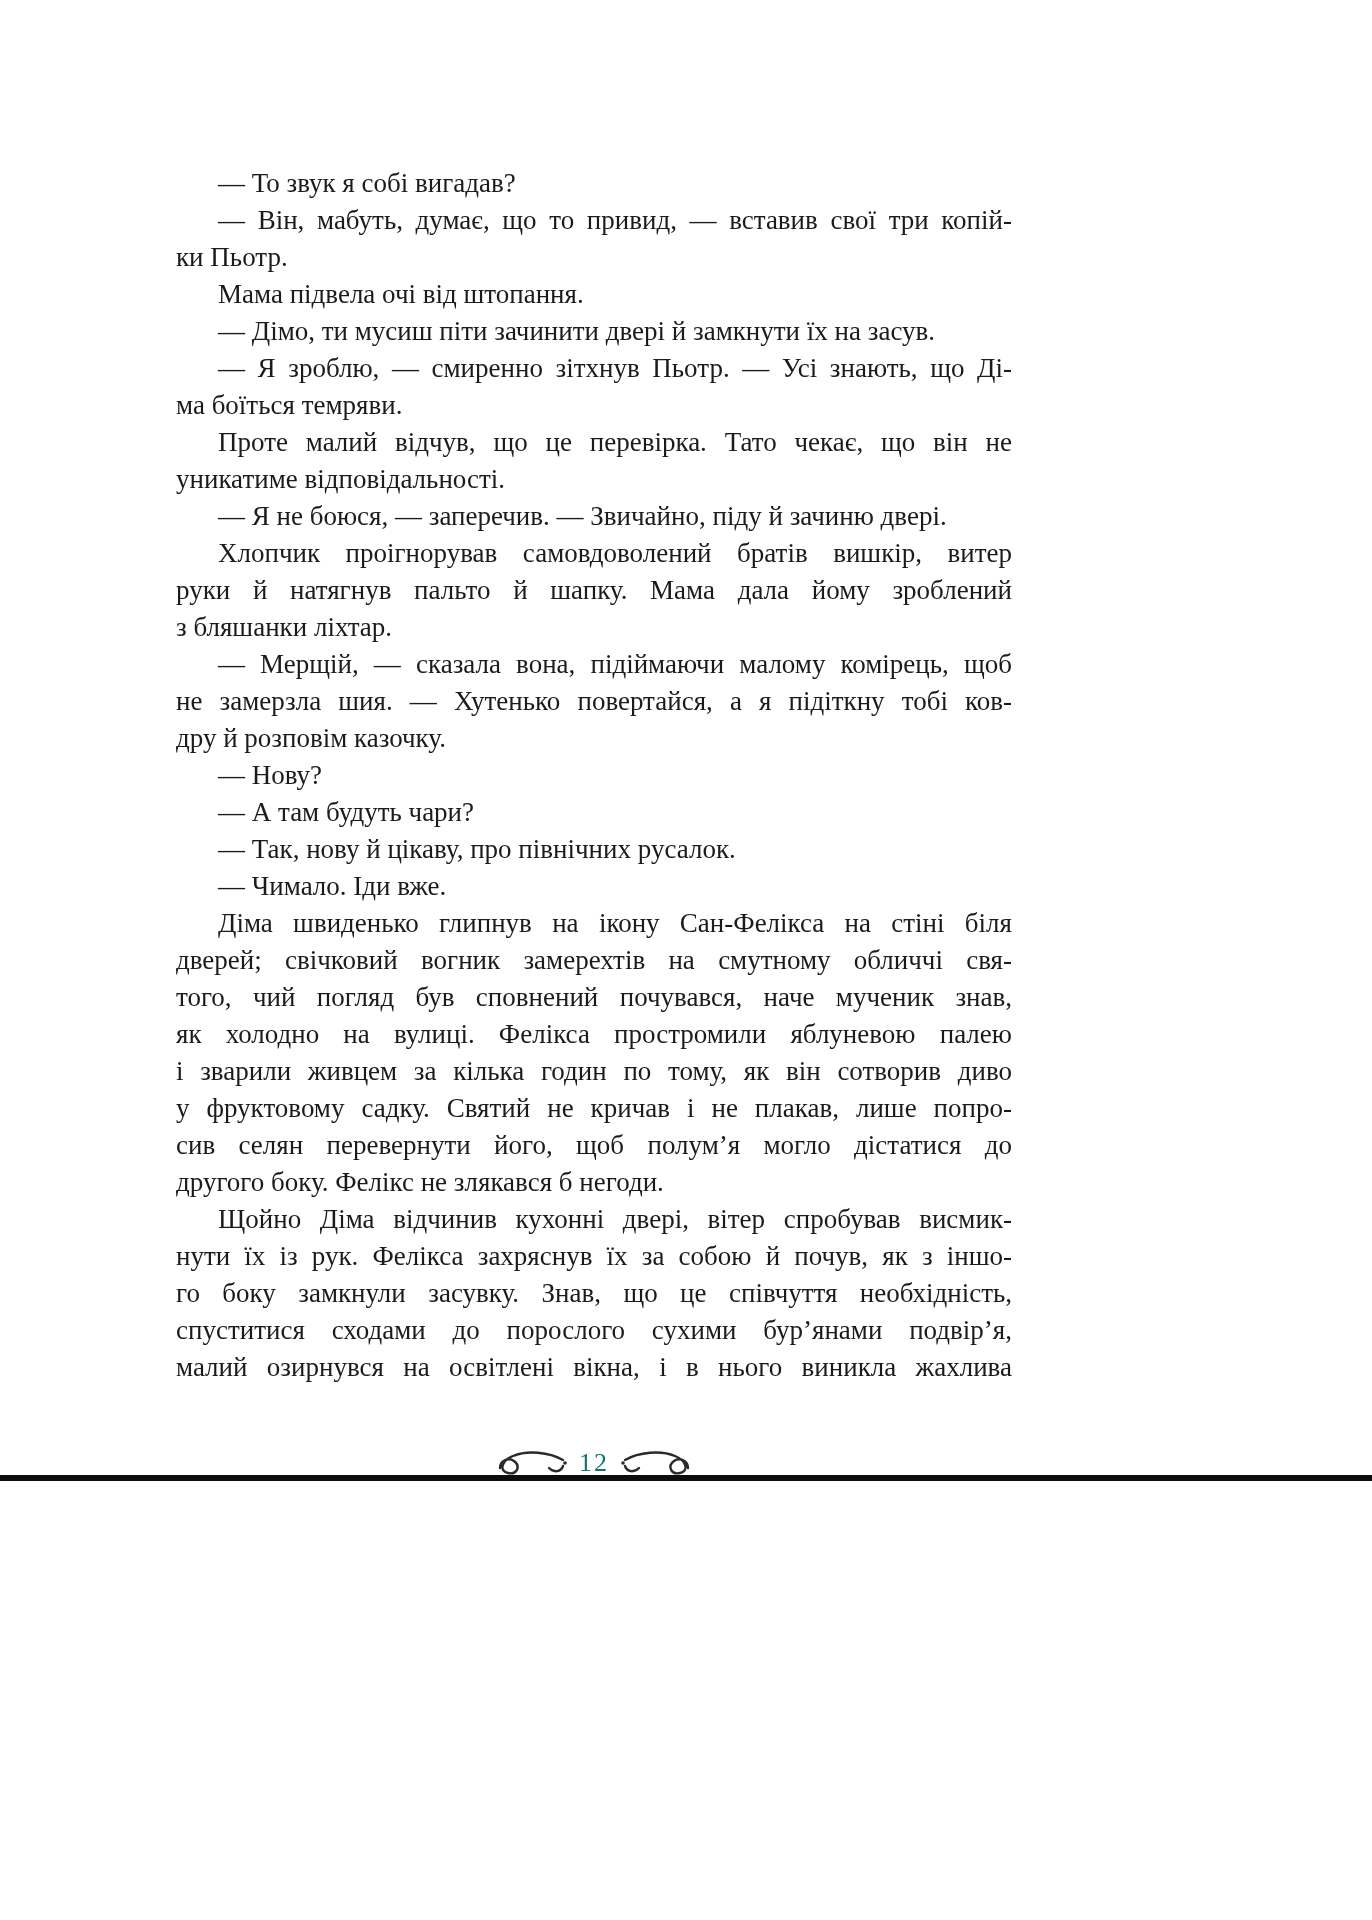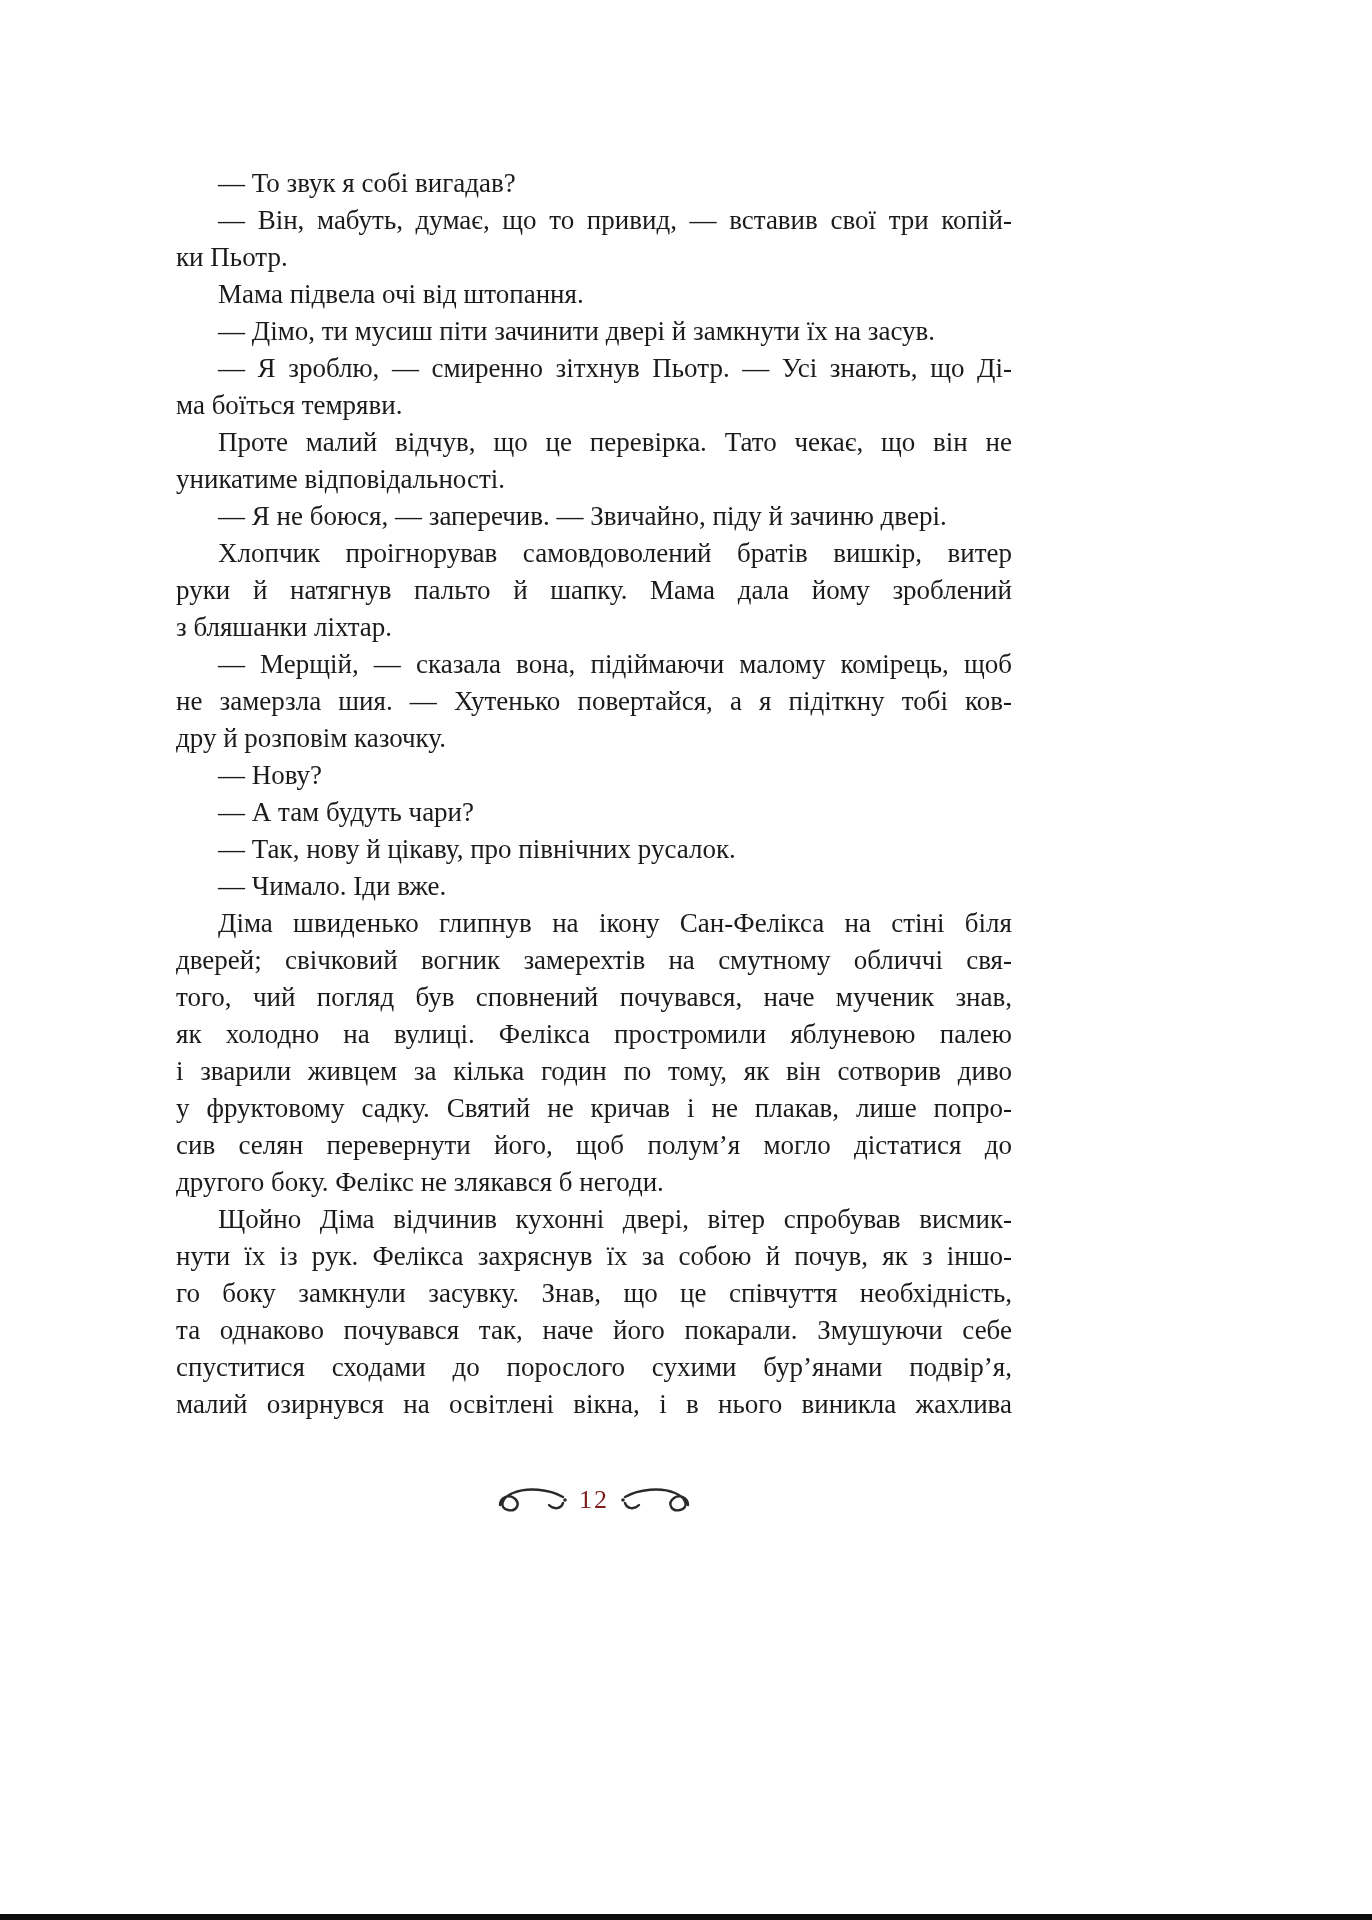--- a/index.html
+++ b/index.html
@@ -3,21 +3,21 @@
 <meta charset="utf-8">
 <style>
   html, body {
     margin: 0;
     padding: 0;
     background: #ffffff;
   }
   .page {
     position: relative;
     width: 1372px;
-    height: 1920px;
+    height: 1481px;
     background: #ffffff;
     overflow: hidden;
     font-family: "Liberation Serif", "DejaVu Serif", serif;
     color: #1b1b1b;
   }
   .text-block {
     position: absolute;
     left: 176px;
     top: 165px;
     width: 836px;
@@ -44,21 +44,21 @@
     margin-top: 62px;
     width: 100%;
     text-align: center;
     white-space: nowrap;
   }
   .page-num {
     display: inline-block;
     vertical-align: middle;
     font-size: 26px;
     letter-spacing: 2px;
-    color: #7f1d1d;
+    color: #0f766e;
     margin: 0 8px;
   }
   .orn {
     display: inline-block;
     vertical-align: middle;
     line-height: 0;
   }
   .orn.right svg {
     transform: scaleX(-1);
   }
@@ -132,21 +132,20 @@
           <div class="line just">як холодно на вулиці. Фелікса простромили яблуневою палею</div>
           <div class="line just">і зварили живцем за кілька годин по тому, як він сотворив диво</div>
           <div class="line just">у фруктовому садку. Святий не кричав і не плакав, лише попро-</div>
           <div class="line just">сив селян перевернути його, щоб полум’я могло дістатися до</div>
           <div class="line">другого боку. Фелікс не злякався б негоди.</div>
         </div>
         <div class="para">
           <div class="line first just">Щойно Діма відчинив кухонні двері, вітер спробував висмик-</div>
           <div class="line just">нути їх із рук. Фелікса захряснув їх за собою й почув, як з іншо-</div>
           <div class="line just">го боку замкнули засувку. Знав, що це співчуття необхідність,</div>
-          <div class="line just">та однаково почувався так, наче його покарали. Змушуючи себе</div>
           <div class="line just">спуститися сходами до порослого сухими бур’янами подвір’я,</div>
           <div class="line just">малий озирнувся на освітлені вікна, і в нього виникла жахлива</div>
         </div>
       </div>
 
     <div class="footer">
       <span class="orn left">
         <svg width="76" height="30" viewBox="0 0 76 30" aria-hidden="true">
           <g fill="none" stroke="#2a2a2a" stroke-width="2.4" stroke-linecap="round">
             <path d="M72,12 C58,4 36,2 22,8 C10,13 8,23 17,25 C26,27 30,18 23,13 C17,9 9,13 9,20"></path>

